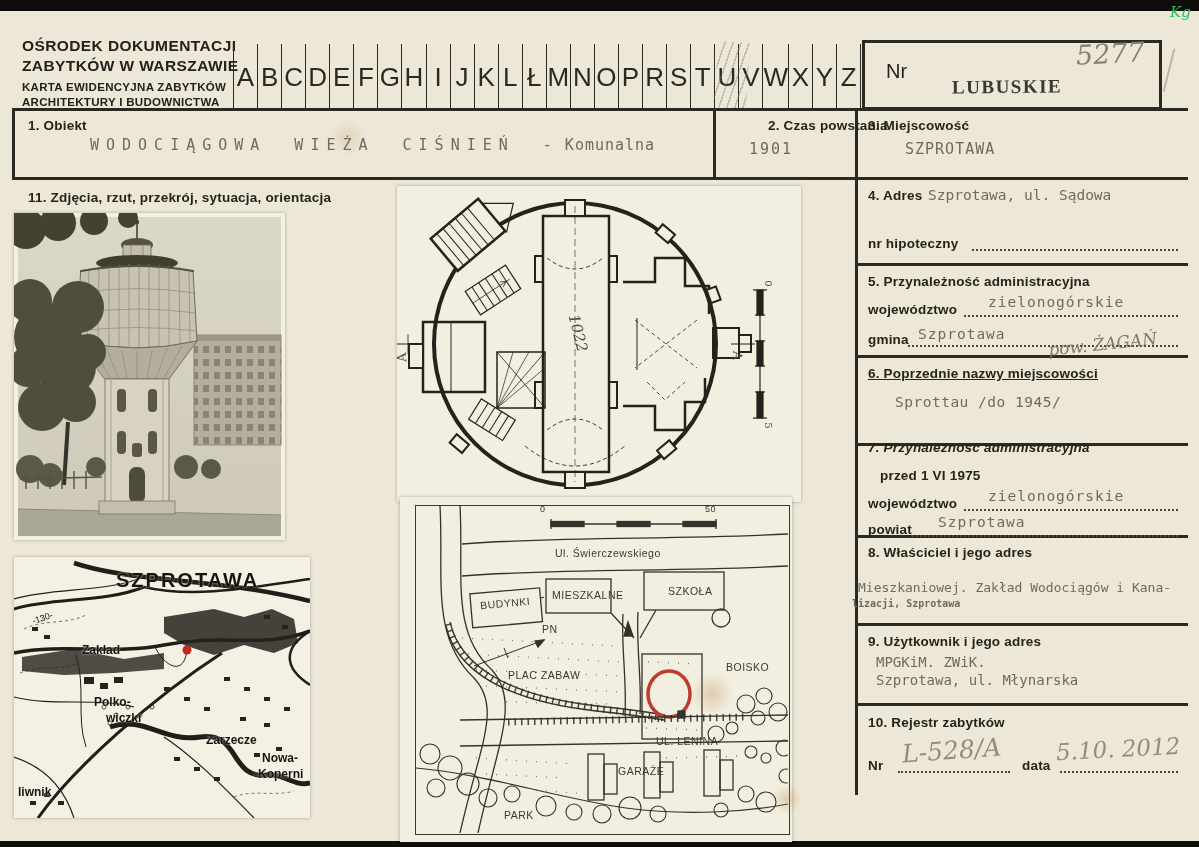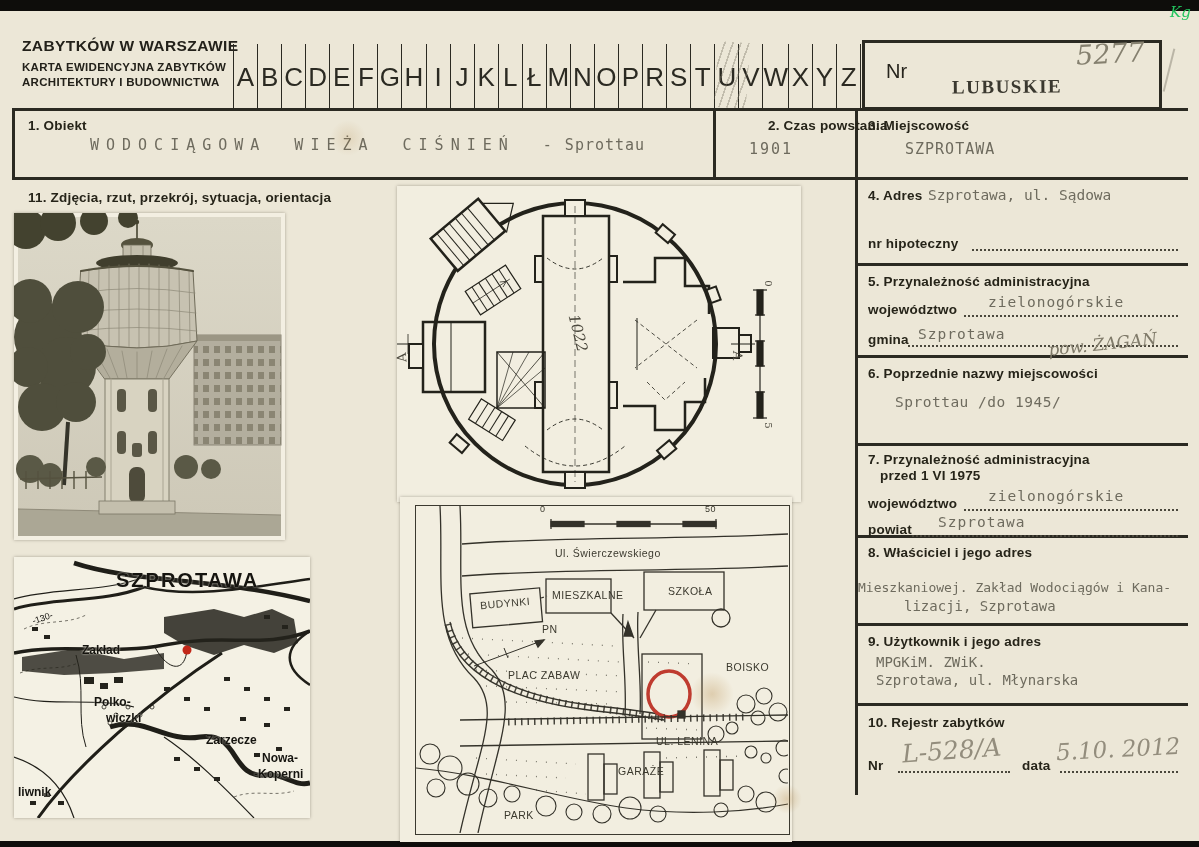--- a/index.html
+++ b/index.html
@@ -37,20 +37,21 @@
   .planlabel{position:absolute;color:#4b483d;font-family:"DejaVu Serif", serif;white-space:nowrap;}
   .sitelabel{position:absolute;color:#3b392e;font-size:10.5px;letter-spacing:.5px;white-space:nowrap;}
 </style>
 </head>
 <body>
 
 <div id="page">
   <div class="paper"></div>
 
   <div class="org">
+    <div class="l1">OŚRODEK DOKUMENTACJI</div>
     <div class="l1">ZABYTKÓW W WARSZAWIE</div>
     <div class="l2" style="margin-top:4px">KARTA EWIDENCYJNA ZABYTKÓW</div>
     <div class="l2">ARCHITEKTURY I BUDOWNICTWA</div>
   </div>
 
   <div class="astrip">
       <div class="acell">A</div>
       <div class="acell">B</div>
       <div class="acell">C</div>
       <div class="acell">D</div>
@@ -86,21 +87,21 @@
   <div class="hand" style="left:1170px;top:3px;font-size:15px;">Kg</div>
   <div class="abs" style="left:1168px;top:48px;width:1.6px;height:44px;background:#9a9486;opacity:.6;transform:rotate(14deg);"></div>
 
   <div class="hline" style="left:12px;top:108px;width:1176px;height:3px;"></div>
   <div class="hline" style="left:12px;top:177px;width:1176px;"></div>
   <div class="vline" style="left:12px;top:108px;height:72px;"></div>
   <div class="vline" style="left:713px;top:108px;height:72px;"></div>
   <div class="vline" style="left:855px;top:108px;height:687px;"></div>
 
   <div class="lbl" style="left:28px;top:118px;">1. Obiekt</div>
-  <div class="typed" style="left:90px;top:136px;font-size:15px;letter-spacing:7px;word-spacing:12px;"><span>WODOCIĄGOWA WIEŻA CIŚNIEŃ</span>&nbsp;<span style="letter-spacing:1px;word-spacing:2px;">- Sprottau</span></div>
+  <div class="typed" style="left:90px;top:136px;font-size:15px;letter-spacing:7px;word-spacing:12px;"><span>WODOCIĄGOWA WIEŻA CIŚNIEŃ</span>&nbsp;<span style="letter-spacing:1px;word-spacing:2px;">- Komunalna</span></div>
 
   <div class="lbl" style="left:768px;top:118px;">2. Czas powstania</div>
   <div class="typed" style="left:749px;top:140px;font-size:15px;letter-spacing:2px;">1901</div>
 
   <div class="lbl" style="left:868px;top:118px;">3. Miejscowość</div>
   <div class="typed" style="left:905px;top:140px;font-size:15px;letter-spacing:1px;">SZPROTAWA</div>
 
   <div class="hline" style="left:855px;top:263px;width:333px;"></div>
   <div class="hline" style="left:855px;top:355px;width:333px;"></div>
   <div class="hline" style="left:855px;top:443px;width:333px;"></div>
@@ -115,35 +116,35 @@
 
   <div class="lbl" style="left:868px;top:274px;">5. Przynależność administracyjna</div>
   <div class="lbl" style="left:868px;top:302px;">województwo</div>
   <div class="typed" style="left:988px;top:294px;font-size:14.5px;letter-spacing:1px;">zielonogórskie</div>
   <div class="dot" style="left:964px;top:314px;width:214px;"></div>
   <div class="lbl" style="left:868px;top:332px;">gmina</div>
   <div class="typed" style="left:918px;top:326px;font-size:14.5px;letter-spacing:1px;">Szprotawa</div>
   <div class="dot" style="left:908px;top:344px;width:270px;"></div>
   <div class="hand" style="left:1048px;top:334px;font-size:17px;transform:rotate(-6deg);color:#7f7a69;">pow. ŻAGAŃ</div>
 
-  <div class="lbl" style="left:868px;top:366px;">6. Poprzednie nazwy miejscowości</div>
+  <div class="lbl" style="left:868px;top:366px;text-decoration:underline;">6. Poprzednie nazwy miejscowości</div>
   <div class="typed" style="left:895px;top:394px;font-size:14.5px;letter-spacing:.5px;">Sprottau /do 1945/</div>
 
-  <div class="lbl" style="left:868px;top:452px;">7. Przynależność administracyjna</div>
+  <div class="lbl" style="left:868px;top:440px;font-style:italic;">7. Przynależność administracyjna</div>
   <div class="lbl" style="left:880px;top:468px;">przed 1 VI 1975</div>
   <div class="lbl" style="left:868px;top:496px;">województwo</div>
   <div class="typed" style="left:988px;top:488px;font-size:14.5px;letter-spacing:1px;">zielonogórskie</div>
   <div class="dot" style="left:964px;top:508px;width:214px;"></div>
   <div class="lbl" style="left:868px;top:522px;">powiat</div>
   <div class="typed" style="left:938px;top:514px;font-size:14.5px;letter-spacing:1px;">Szprotawa</div>
   <div class="dot" style="left:912px;top:534px;width:266px;"></div>
 
   <div class="lbl" style="left:868px;top:545px;">8. Właściciel i jego adres</div>
   <div class="typed" style="left:858px;top:580px;font-size:13px;">Mieszkaniowej. Zakład Wodociągów i Kana-</div>
-  <div class="typed" style="left:904px;top:598px;font-size:14px;">lizacji, Szprotawa</div>
+  <div class="typed" style="left:852px;top:598px;font-size:10px;font-weight:bold;">lizacji, Szprotawa</div>
 
   <div class="lbl" style="left:868px;top:634px;">9. Użytkownik i jego adres</div>
   <div class="typed" style="left:876px;top:654px;font-size:14px;">MPGKiM. ZWiK.</div>
   <div class="typed" style="left:876px;top:672px;font-size:14px;">Szprotawa, ul. Młynarska</div>
 
   <div class="lbl" style="left:868px;top:715px;">10. Rejestr zabytków</div>
   <div class="lbl" style="left:868px;top:758px;">Nr</div>
   <div class="dot" style="left:898px;top:770px;width:112px;"></div>
   <div class="hand" style="left:902px;top:736px;font-size:25px;transform:rotate(-4deg);color:#938d7d;">L-528/A</div>
   <div class="lbl" style="left:1022px;top:758px;">data</div>

